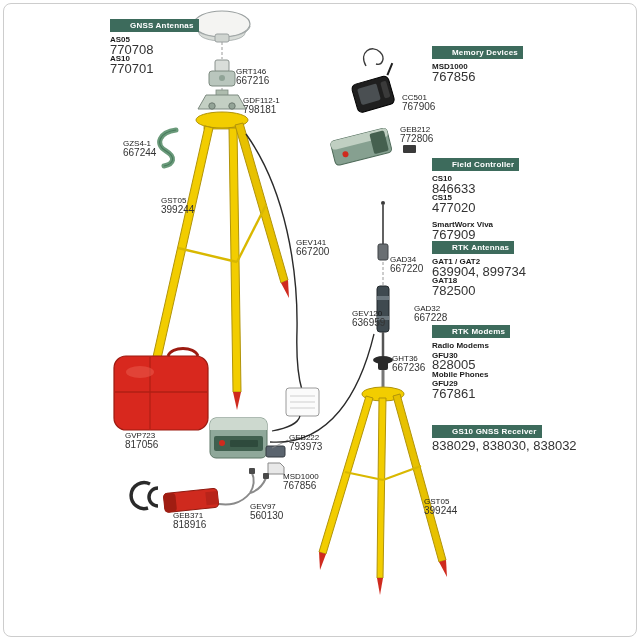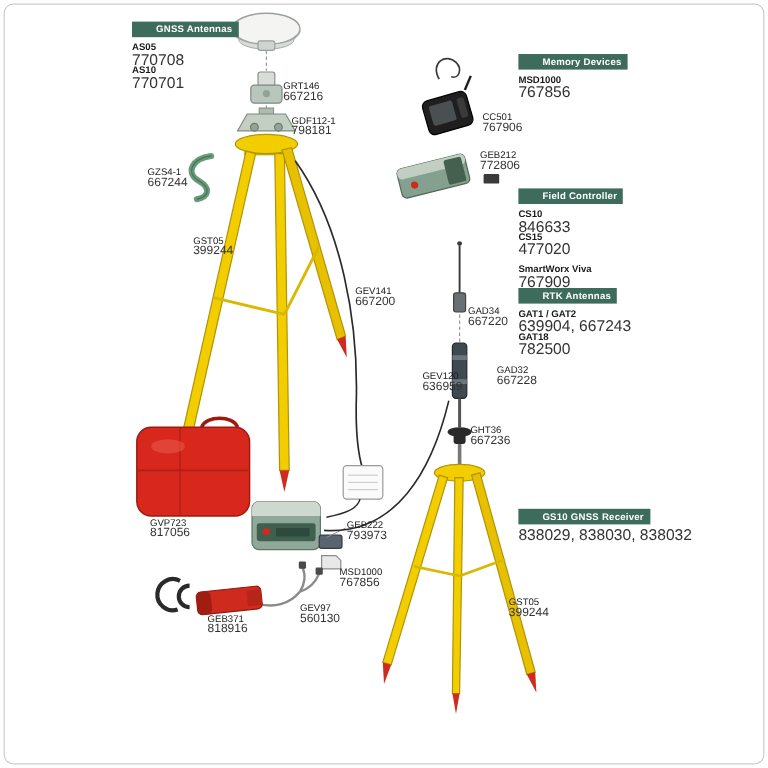--- a/index.html
+++ b/index.html
@@ -218,26 +218,37 @@
           <div class="item-code">477020</div>
           <div class="item-name" style="margin-top: 8px;">SmartWorx Viva</div>
           <div class="item-code">767909</div>
         </div>
   </div>
 
   <div class="category" style="left: 432px; top: 236px;">
     <div class="cat-header">RTK Antennas</div>
     <div class="cat-items">
           <div class="item-name">GAT1 / GAT2</div>
-          <div class="item-code">639904, 667243</div>
+          <div class="item-code">639904, 899734</div>
           <div class="item-name">GAT18</div>
           <div class="item-code">782500</div>
         </div>
   </div>
 
+  <div class="category" style="left: 432px; top: 320px;">
+    <div class="cat-header">RTK Modems</div>
+    <div class="cat-items">
+          <div class="item-name">Radio Modems</div>
+          <div class="item-name">GFU30</div>
+          <div class="item-code">828005</div>
+          <div class="item-name">Mobile Phones</div>
+          <div class="item-name">GFU29</div>
+          <div class="item-code">767861</div>
+        </div>
+  </div>
 
   <div class="category" style="left: 432px; top: 420px;">
     <div class="cat-header">GS10 GNSS Receiver</div>
     <div class="cat-items">
           <div class="item-code">838029, 838030, 838032</div>
         </div>
   </div>
 
   <div class="part" style="left: 236px; top: 67px;">
     <div class="part-name">GRT146</div>

